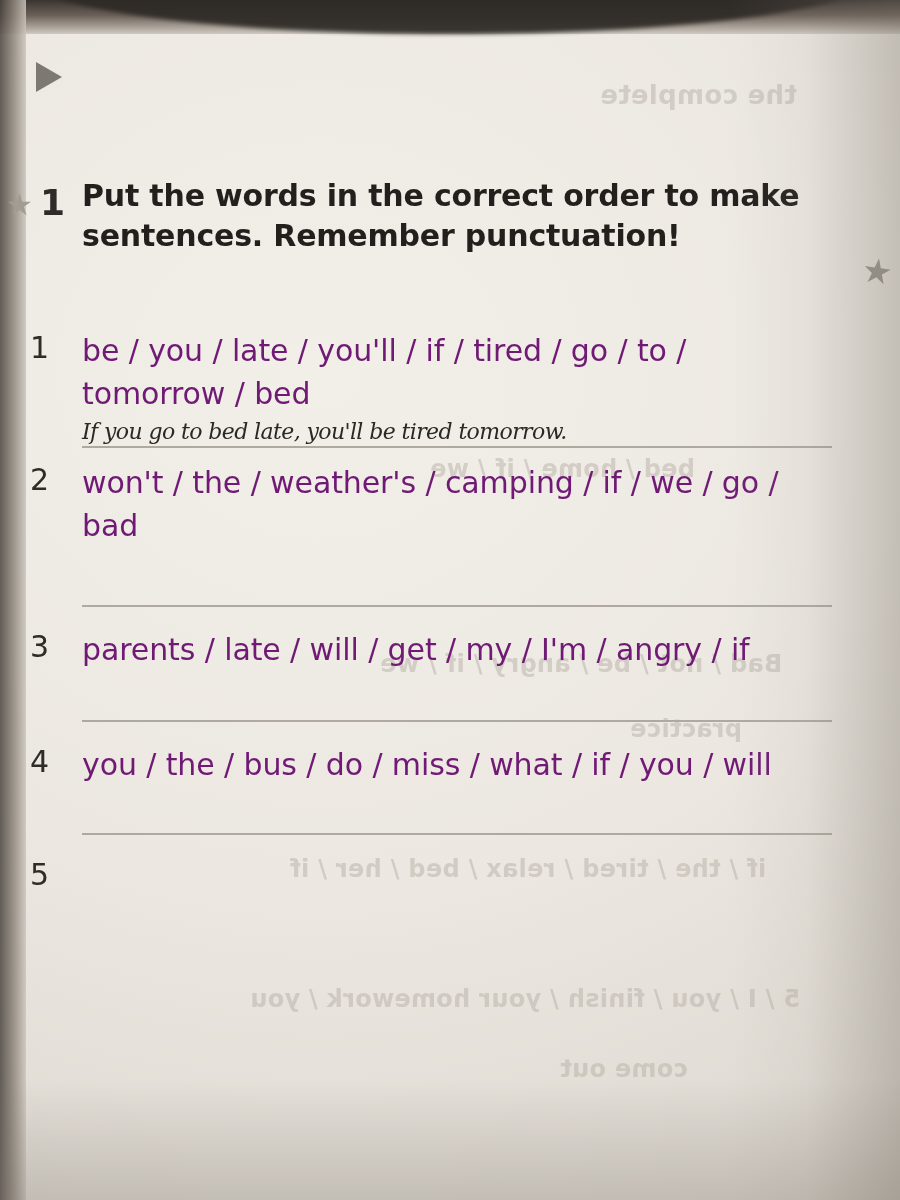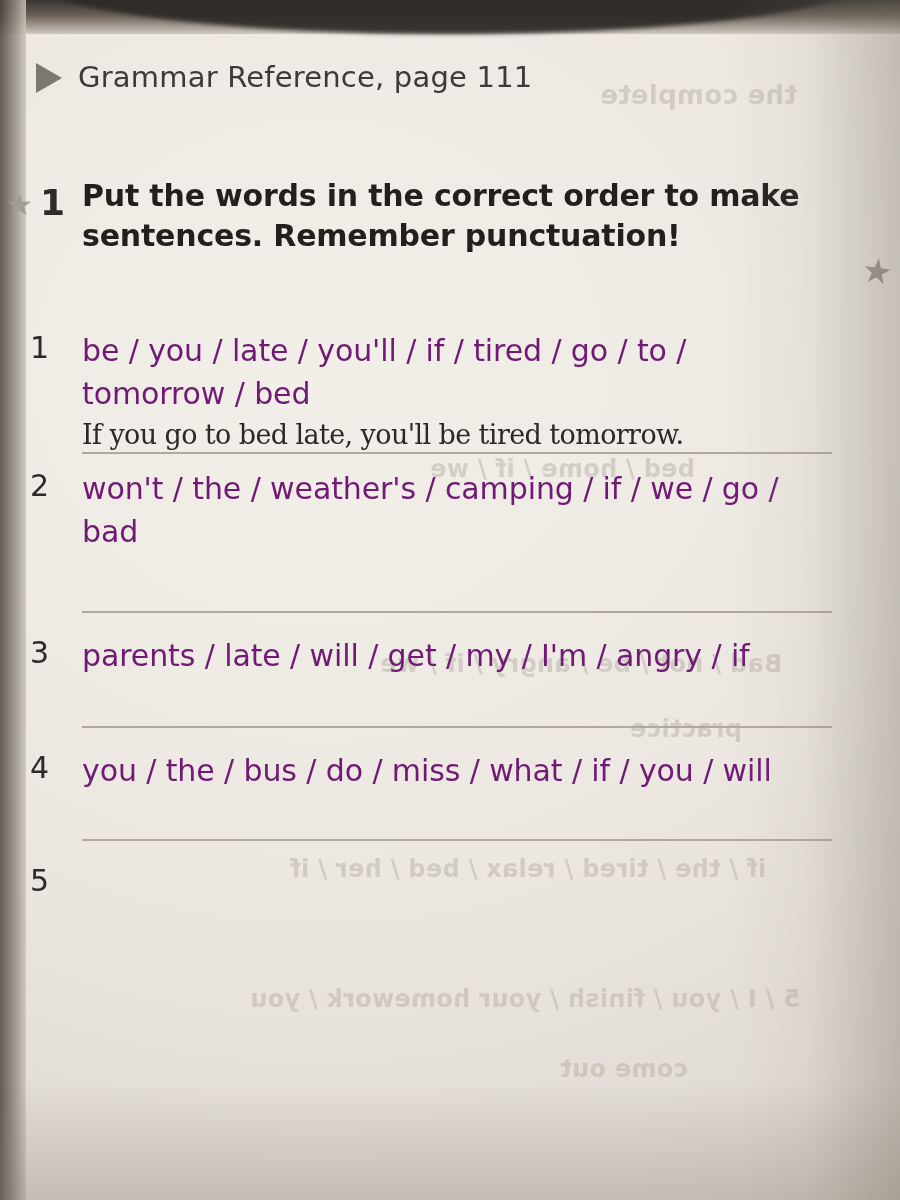--- a/index.html
+++ b/index.html
@@ -189,21 +189,22 @@
   }
   .q-words {
     font-size: 30px;
     color: #701a75;
     line-height: 1.42;
     width: 730px;
     letter-spacing: -.1px;
   }
   .answer {
     font-family: "DejaVu Serif", serif;
-    font-size: 27px;
+    font-style: italic;
+    font-size: 22px;
     color: #2b2825;
     margin-top: 4px;
     margin-bottom: 2px;
     letter-spacing: -.6px;
     white-space: nowrap;
   }
   .rule {
     height: 0;
     border-bottom: 2px solid #b0a9a0;
     margin-left: 82px;
@@ -230,21 +231,20 @@
       <div class="ghost" style="left: 630px; top: 715px; font-size: 24px;">practice</div>
       <div class="ghost" style="left: 290px; top: 855px; font-size: 24px;">if / the / tired / relax / bed / her / if</div>
       <div class="ghost" style="left: 250px; top: 985px; font-size: 24px;">5 / I / you / finish / your homework / you</div>
       <div class="ghost" style="left: 560px; top: 1055px; font-size: 24px;">come out</div>
     </div>
 
   <div class="content">
 
     <div class="gr-ref">
       <span class="tri-icon"></span>
-      <span class="gr-ref-text">Grammar Reference, page 111</span>
     </div>
 
     <div class="ex-head">
       <span class="star">★</span>
       <span class="star-tr">★</span>
       <span class="ex-num">1</span>
       <div class="ex-text">Put the words in the correct order to make sentences. Remember punctuation!</div>
     </div>
 
     <div class="qlist">

